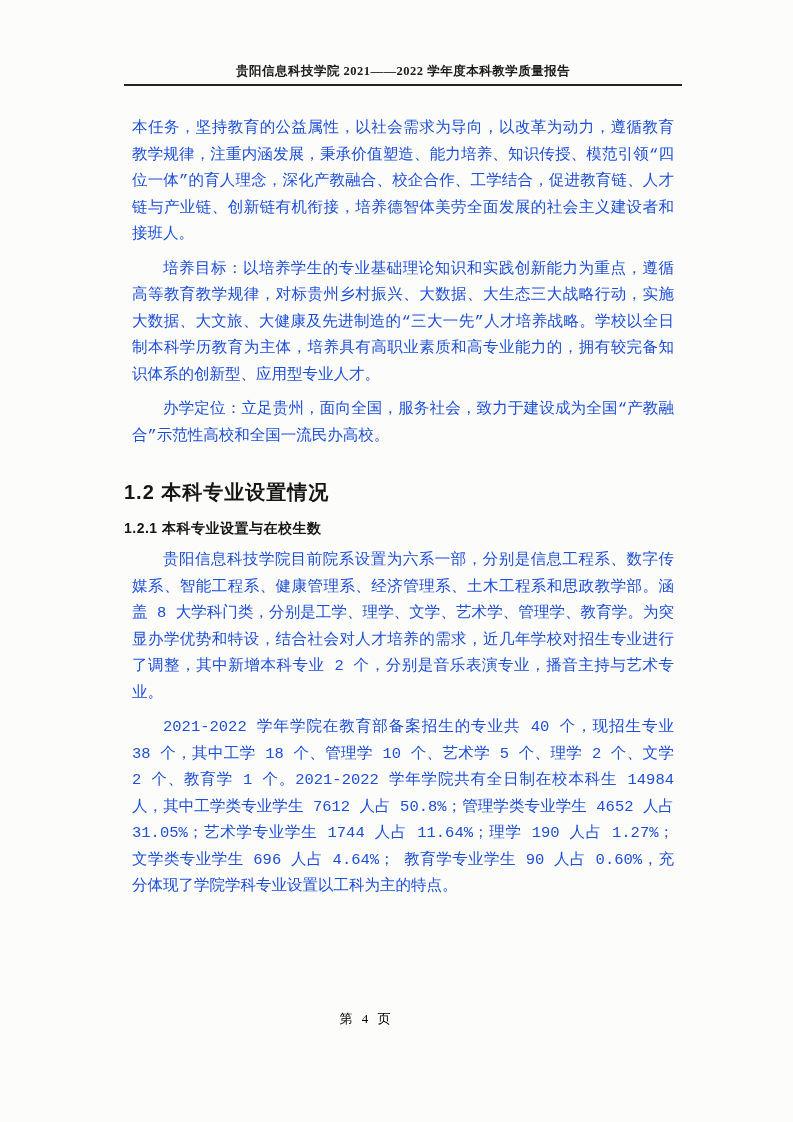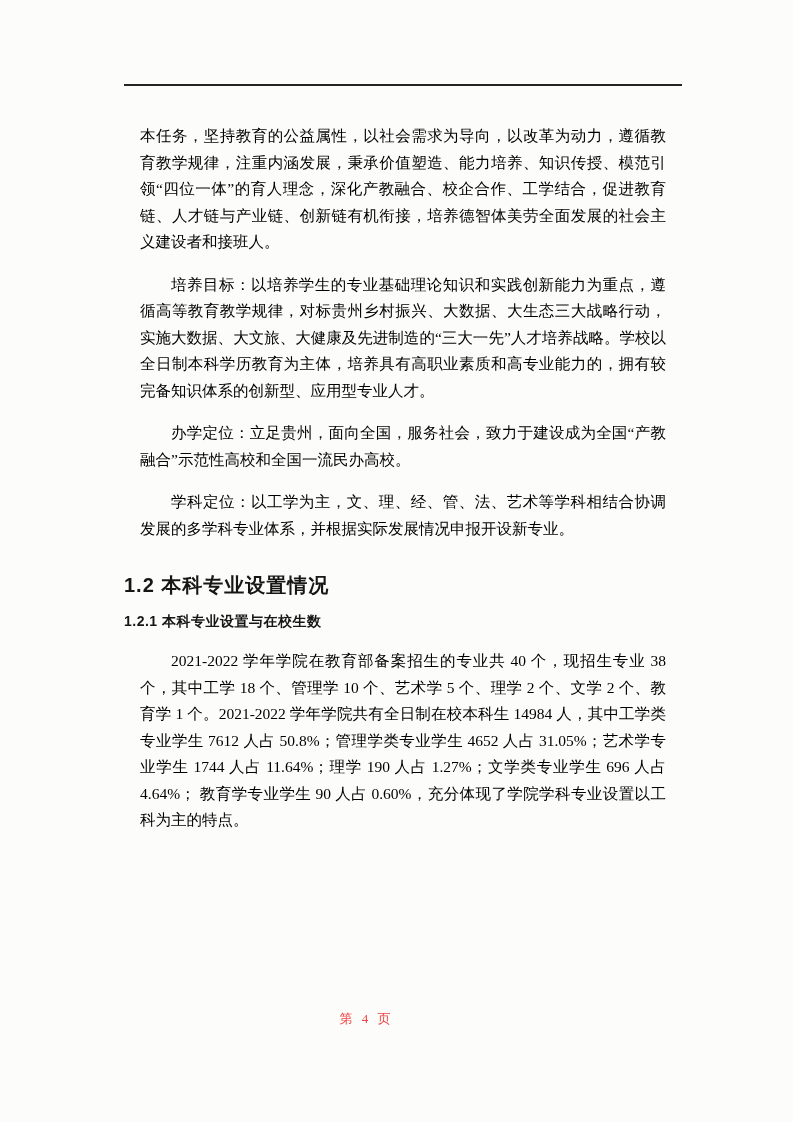--- a/index.html
+++ b/index.html
@@ -37,26 +37,27 @@
     height: 0;
     border-top: 2px solid #242424;
   }
   .content {
     position: absolute;
     top: 107px;
     left: 124px;
     width: 558px;
   }
   p.para {
-    margin: 16px;
+    margin: 8px;
     font-size: 15.5px;
     line-height: 26.5px;
     text-align: justify;
     text-justify: inter-ideograph;
-    color: #000000;
+    color: #1d4ed8;
+    font-family: Liberation Mono, monospace;
   }
   p.para.indent { text-indent: 2em; }
   h2.section-heading {
     margin: 30px 0 0 0;
     font-family: "Liberation Sans", "DejaVu Sans", sans-serif;
     font-size: 20px;
     line-height: 26px;
     font-weight: 700;
     letter-spacing: 1px;
     color: #161616;
@@ -71,46 +72,47 @@
     color: #161616;
   }
   .footer {
     position: absolute;
     top: 1010px;
     left: 0;
     width: 733px;
     text-align: center;
     font-size: 13px;
     letter-spacing: 3px;
-    color: #ef4444;
+    color: #000000;
   }
 </style>
 </head>
 <body>
 
 <div class="page">
 
+  <div class="header-title">贵阳信息科技学院 2021——2022 学年度本科教学质量报告</div>
 
   <div class="header-rule"></div>
 
   <div class="content">
 
     <p class="para">本任务，坚持教育的公益属性，以社会需求为导向，以改革为动力，遵循教育教学规律，注重内涵发展，秉承价值塑造、能力培养、知识传授、模范引领“四位一体”的育人理念，深化产教融合、校企合作、工学结合，促进教育链、人才链与产业链、创新链有机衔接，培养德智体美劳全面发展的社会主义建设者和接班人。</p>
 
     <p class="para indent">培养目标：以培养学生的专业基础理论知识和实践创新能力为重点，遵循高等教育教学规律，对标贵州乡村振兴、大数据、大生态三大战略行动，实施大数据、大文旅、大健康及先进制造的“三大一先”人才培养战略。学校以全日制本科学历教育为主体，培养具有高职业素质和高专业能力的，拥有较完备知识体系的创新型、应用型专业人才。</p>
 
     <p class="para indent">办学定位：立足贵州，面向全国，服务社会，致力于建设成为全国“产教融合”示范性高校和全国一流民办高校。</p>
 
 
-    <p class="para indent">学科定位：以工学为主，文、理、经、管、法、艺术等学科相结合协调发展的多学科专业体系，并根据实际发展情况申报开设新专业。</p>
 
     <h2 class="section-heading">1.2 本科专业设置情况</h2>
 
     <h3 class="subsection-heading">1.2.1 本科专业设置与在校生数</h3>
 
+    <p class="para indent">贵阳信息科技学院目前院系设置为六系一部，分别是信息工程系、数字传媒系、智能工程系、健康管理系、经济管理系、土木工程系和思政教学部。涵盖 8 大学科门类，分别是工学、理学、文学、艺术学、管理学、教育学。为突显办学优势和特设，结合社会对人才培养的需求，近几年学校对招生专业进行了调整，其中新增本科专业 2 个，分别是音乐表演专业，播音主持与艺术专业。</p>
 
     <p class="para indent">2021-2022 学年学院在教育部备案招生的专业共 40 个，现招生专业 38 个，其中工学 18 个、管理学 10 个、艺术学 5 个、理学 2 个、文学 2 个、教育学 1 个。2021-2022 学年学院共有全日制在校本科生 14984 人，其中工学类专业学生 7612 人占 50.8%；管理学类专业学生 4652 人占 31.05%；艺术学专业学生 1744 人占 11.64%；理学 190 人占 1.27%；文学类专业学生 696 人占 4.64%；  教育学专业学生 90 人占 0.60%，充分体现了学院学科专业设置以工科为主的特点。</p>
 
   </div>
 
   <div class="footer">
     <span>第 4 页</span>
   </div>
 
 </div>

